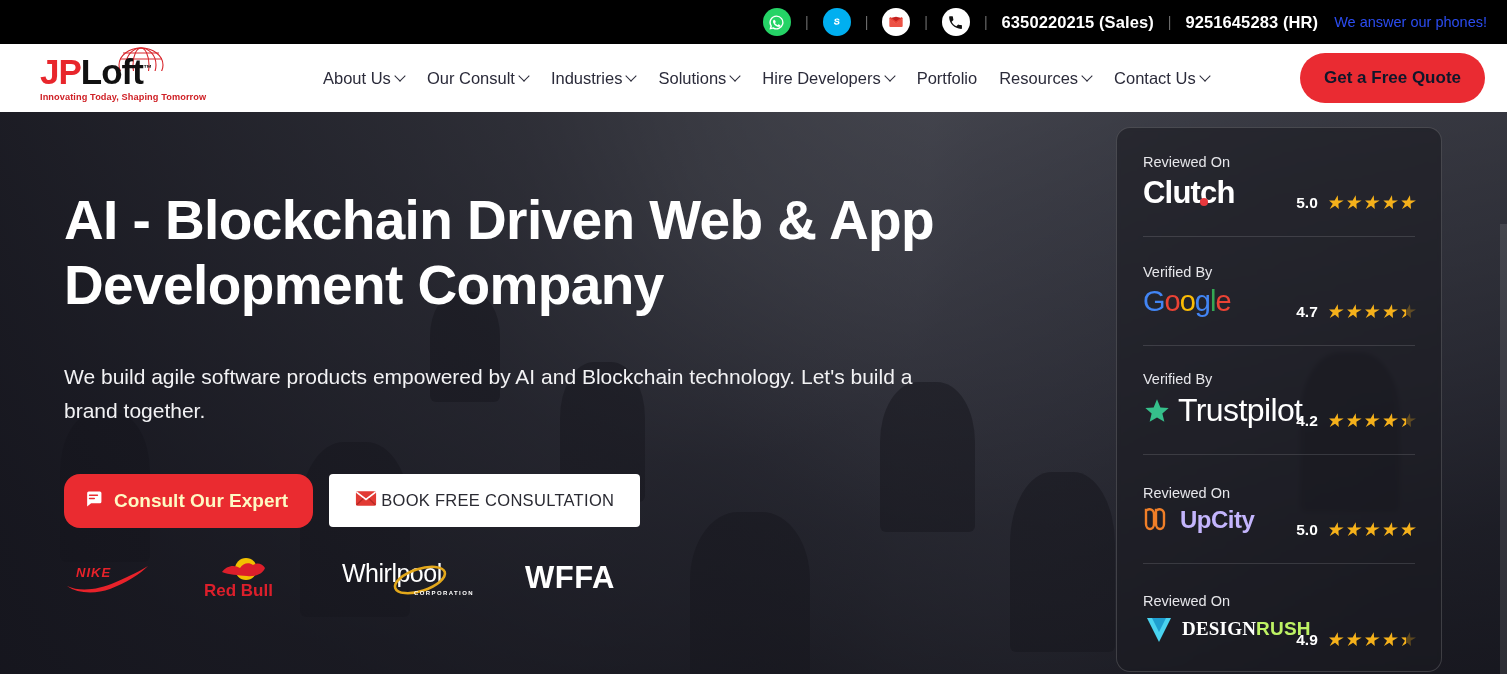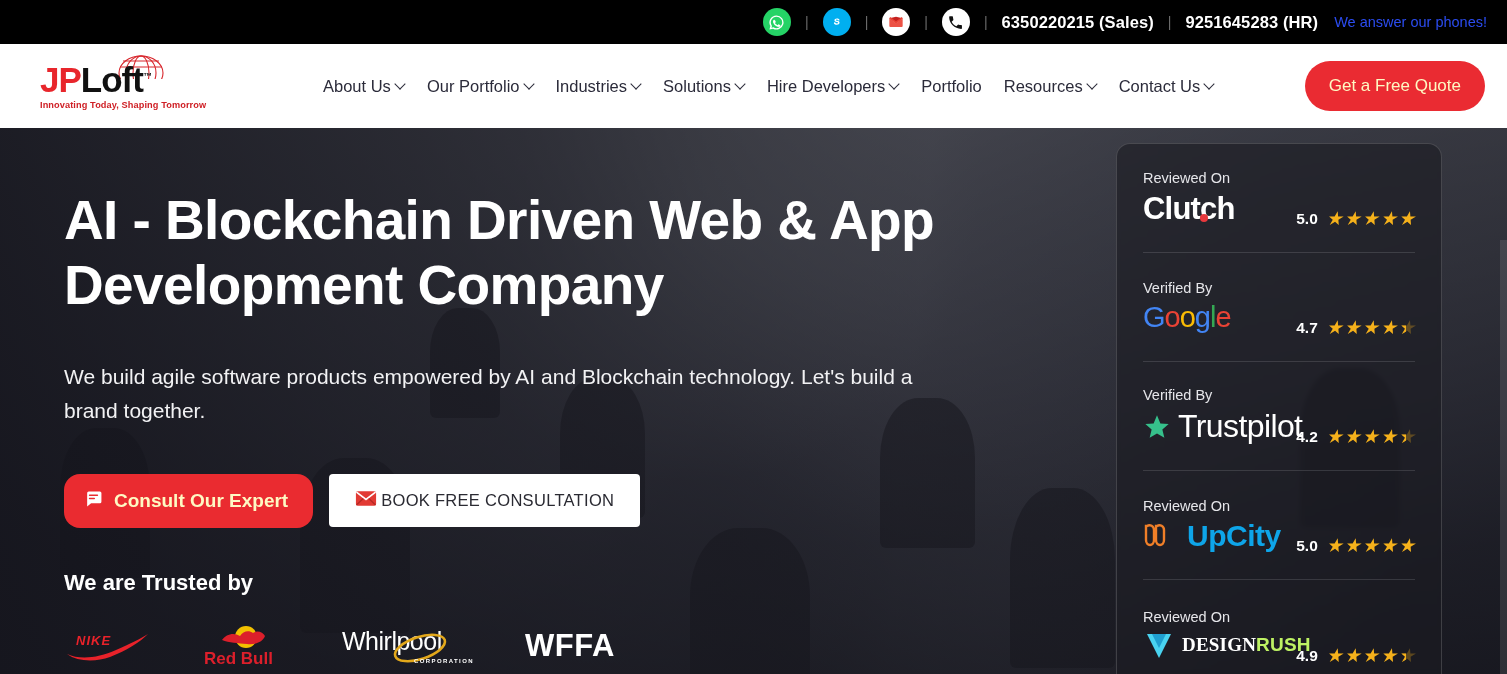--- a/index.html
+++ b/index.html
@@ -32,21 +32,21 @@
     letter-spacing: .1px; white-space: nowrap;
   }
   .tb-note {
     color: #2b4cf0; font-size: 14.5px; margin-left: 16px;
     white-space: nowrap; cursor: pointer;
   }
   .tb-group { display: flex; align-items: center; }
 
   
   .header {
-    height: 84px; background: #ffffff;
+    height: 68px; background: #ffffff;
     display: flex; align-items: center;
     padding: 0 22px 0 40px;
     position: relative; z-index: 6;
   }
   .logo { display: flex; flex-direction: column; width: 160px; position: relative; cursor: pointer; }
   .logo-main { font-size: 35px; font-weight: 800; letter-spacing: -1px; line-height: 1; position: relative; }
   .logo-jp { color: #e8262c; }
   .logo-loft { color: #111111; }
   .logo-tm { font-size: 9px; color: #111; vertical-align: super; font-weight: 600; }
   .logo-globe {
@@ -65,22 +65,22 @@
   }
   .chev { display: inline-block; width: 9px; height: 9px; position: relative; top: -2px; }
   .chev::after {
     content: ""; position: absolute; left: 0; top: 0;
     width: 7px; height: 7px;
     border-right: 1.6px solid #2b2b3a; border-bottom: 1.6px solid #2b2b3a;
     transform: rotate(45deg);
   }
   .quote-btn {
     margin-left: auto;
-    background: #ea2b32; color: #fef9c3;
-    font-size: 17px; font-weight: 400;
+    background: #ea2b32; color: #0f172a;
+    font-size: 17px; font-weight: 700;
     padding: 15px 24px; border-radius: 28px;
     border: none; cursor: pointer; white-space: nowrap; text-align: center;
   }
 
   
   .hero {
     position: relative; height: 562px; overflow: hidden;
     background: #1b1b22;
   }
   .hero-photo {
@@ -98,21 +98,21 @@
   }
   
   .sil { position: absolute; background: rgba(18,18,24,.55); border-radius: 40% 40% 6px 6px; }
   .hero-overlay {
     position: absolute; inset: 0;
     background:
       linear-gradient(95deg, rgba(20,20,28,.93) 0%, rgba(24,24,32,.80) 34%, rgba(26,26,34,.62) 60%, rgba(22,22,30,.72) 100%);
   }
   .hero-inner {
     position: relative; z-index: 3;
-    padding: 60px 0 0 64px; max-width: 1060px;
+    padding: 76px 0 0 64px; max-width: 1060px;
   }
   .hero-title {
     color: #ffffff; font-size: 55px; font-weight: 800;
     line-height: 1.18; letter-spacing: -.6px; max-width: 990px;
   }
   .hero-sub {
     color: #f2f2f4; font-size: 21px; line-height: 1.62;
     margin-top: 42px; max-width: 870px; font-weight: 400;
   }
   .hero-ctas { display: flex; align-items: center; gap: 16px; margin-top: 46px; }
@@ -180,21 +180,21 @@
     position: absolute; left: 0; top: 0; width: 50%; overflow: hidden; color: #f5b11b;
   }
   
   .lg-clutch { color: #ffffff; font-size: 31px; font-weight: 600; letter-spacing: -.8px; position: relative; }
   .lg-clutch .dot {
     position: absolute; width: 8px; height: 8px; border-radius: 50%;
     background: #e8383d; right: 27px; bottom: 5px;
   }
   .lg-google { font-size: 29px; font-weight: 500; letter-spacing: -1px; }
   .lg-trust { color: #ffffff; font-size: 32px; font-weight: 500; letter-spacing: -.6px; }
-  .lg-upcity { color: #0ea5e9; font-size: 30px; font-weight: 600; letter-spacing: -.5px; margin-left: 7px; }
+  .lg-upcity { color: #c4b5fd; font-size: 24px; font-weight: 600; letter-spacing: -.5px; }
   .lg-drush { font-size: 19px; font-weight: 800; letter-spacing: .2px; }
   .dr-design { color: #ffffff; font-family: Liberation Serif, serif; }
   .dr-rush { color: #bef264; }
 
   .scroll-edge {
     position: absolute; right: 0; top: 112px; width: 7px; height: 562px;
     background: rgba(255,255,255,.10); z-index: 7;
   }
 </style>
 </head>
@@ -252,21 +252,21 @@
       </div>
       <div class="logo-tag">Innovating Today, Shaping Tomorrow</div>
     </div>
 
     <div class="nav">
       <div class="nav-item">
         <span>About Us</span>
         <span class="chev"></span>
       </div>
       <div class="nav-item">
-        <span>Our Portfolio</span>
+        <span>Our Consult</span>
         <span class="chev"></span>
       </div>
       <div class="nav-item">
         <span>Industries</span>
         <span class="chev"></span>
       </div>
       <div class="nav-item">
         <span>Solutions</span>
         <span class="chev"></span>
       </div>
@@ -322,21 +322,20 @@
             <svg width="22" height="17" viewBox="0 0 24 18">
                 <rect x="1" y="1" width="22" height="16" rx="2" fill="#e23a34"></rect>
                 <path d="M1.6 2 12 10 22.4 2" fill="none" stroke="#ffffff" stroke-width="1.8"></path>
                 <path d="M1.6 16 9 9M22.4 16 15 9" fill="none" stroke="#b52a24" stroke-width="1.4"></path>
               </svg>
           </span>
           <span>BOOK FREE CONSULTATION</span>
         </button>
       </div>
 
-      <div class="trusted-label">We are Trusted by</div>
       <div class="trusted-logos">
         <div class="brand brand-nike">
           <svg viewBox="0 0 86 36" width="86" height="36">
             <path d="M3 26 C16 32 34 30 52 22 C66 16 78 10 84 6 C76 14 62 23 46 29 C32 34 14 34 3 26 Z" fill="#e8222a"></path>
             <text x="12" y="17" font-family="Liberation Sans, sans-serif" font-size="13" font-weight="800" font-style="italic" fill="#e8222a" letter-spacing="1">NIKE</text>
           </svg>
         </div>
         <div class="brand brand-redbull">
           <svg viewBox="0 0 96 44" width="96" height="44">
             <circle cx="48" cy="13" r="11" fill="#f2c100"></circle>

